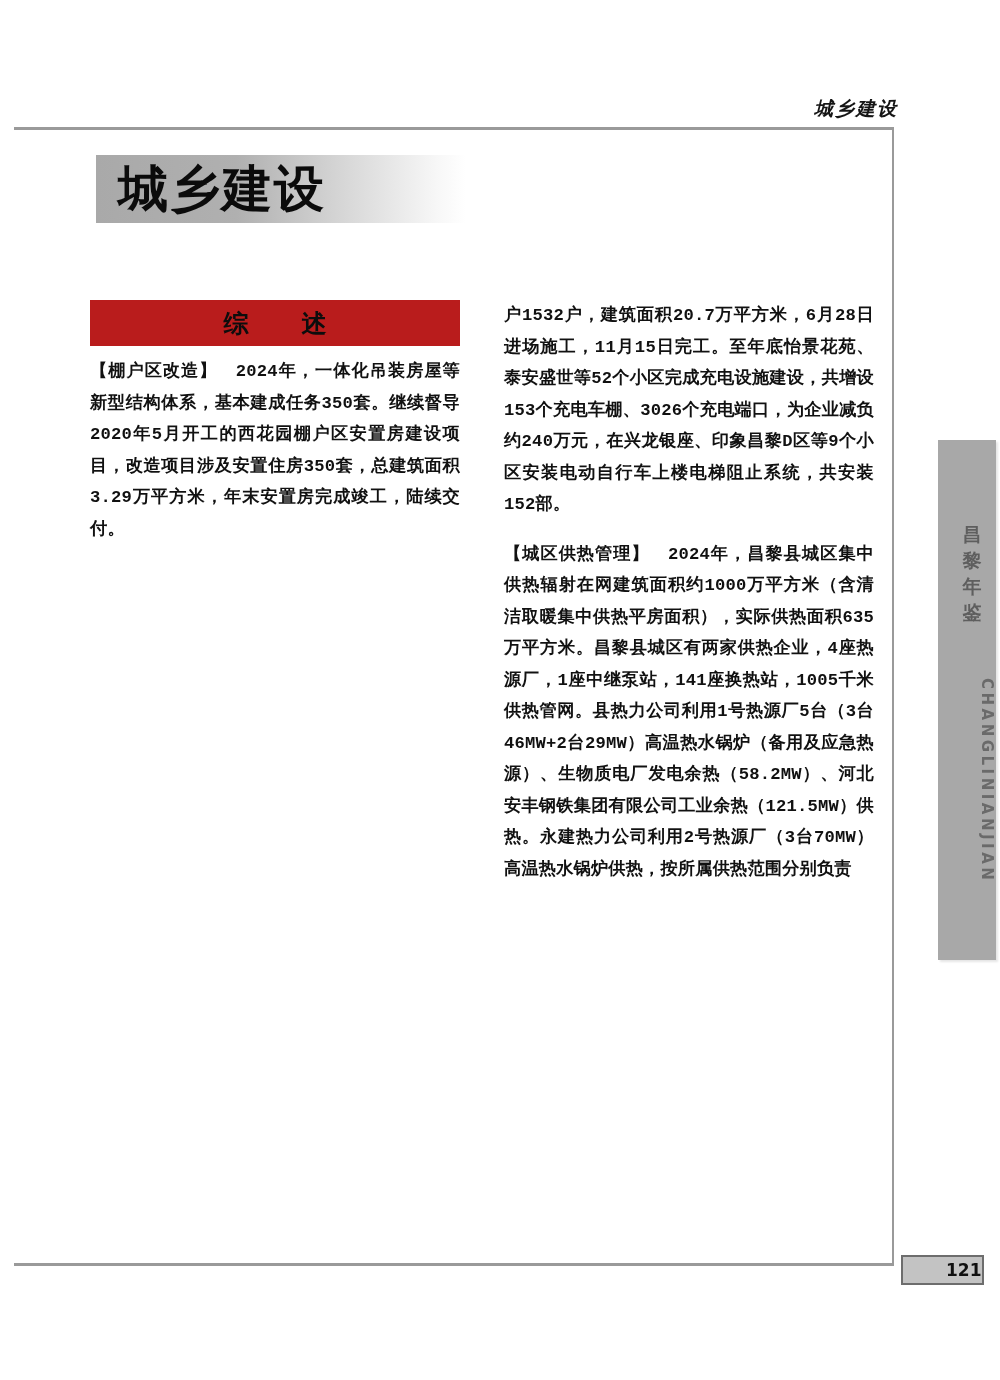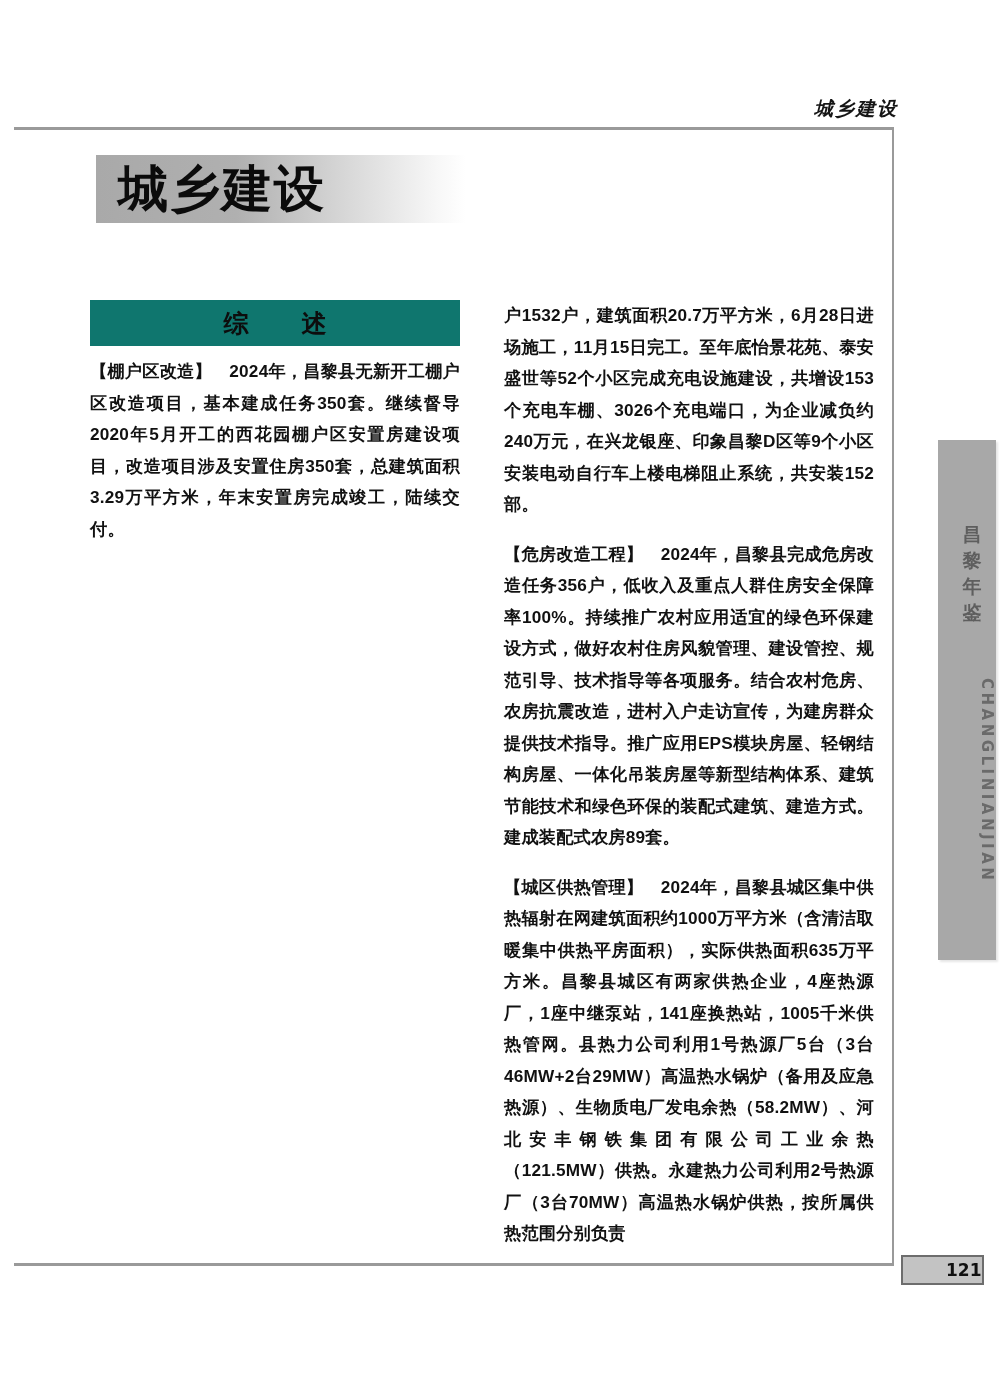--- a/index.html
+++ b/index.html
@@ -76,39 +76,39 @@
     position: absolute;
     top: 300px;
     width: 370px;
   }
   #col-left  { left: 90px; }
   #col-right { left: 504px; }
 
   .section-bar {
     width: 100%;
     height: 46px;
-    background: #0f766e;
+    background: #b91c1c;
     display: flex;
     align-items: center;
     justify-content: center;
     margin-bottom: 10px;
     box-sizing: border-box;
   }
   .section-bar .bar-title {
     font-family: "DejaVu Sans", "Liberation Sans", sans-serif;
     font-weight: 700;
     font-size: 25px;
     color: #0d0d0d;
     white-space: nowrap;
   }
   .section-bar.wide-space .bar-title { letter-spacing: 14px; text-indent: 14px; }
 
   p.body {
     margin: 0 0 18px 0;
-    font-family: Liberation Sans, sans-serif;
+    font-family: Liberation Mono, monospace;
     font-weight: 700;
     font-size: 17.2px;
     line-height: 31.5px;
     color: #111111;
     text-align: justify;
     text-justify: inter-ideograph;
     letter-spacing: 0.2px;
   }
   p.body.indent { text-indent: 2em; }
   .gap-after { margin-bottom: 26px; }
@@ -189,26 +189,25 @@
   <div id="chapter-banner">
     <div class="title">城乡建设</div>
   </div>
 
   <div class="column" id="col-left">
 
     <div class="section-bar wide-space">
       <span class="bar-title">综　述</span>
     </div>
 
-    <p class="body gap-after">【棚户区改造】　2024年，昌黎县无新开工棚户区改造项目，基本建成任务350套。继续督导2020年5月开工的西花园棚户区安置房建设项目，改造项目涉及安置住房350套，总建筑面积3.29万平方米，年末安置房完成竣工，陆续交付。</p>
+    <p class="body gap-after">【棚户区改造】　2024年，一体化吊装房屋等新型结构体系，基本建成任务350套。继续督导2020年5月开工的西花园棚户区安置房建设项目，改造项目涉及安置住房350套，总建筑面积3.29万平方米，年末安置房完成竣工，陆续交付。</p>
   </div>
 
   <div class="column" id="col-right">
     <p class="body gap-after">户1532户，建筑面积20.7万平方米，6月28日进场施工，11月15日完工。至年底怡景花苑、泰安盛世等52个小区完成充电设施建设，共增设153个充电车棚、3026个充电端口，为企业减负约240万元，在兴龙银座、印象昌黎D区等9个小区安装电动自行车上楼电梯阻止系统，共安装152部。</p>
-    <p class="body gap-after">【危房改造工程】　2024年，昌黎县完成危房改造任务356户，低收入及重点人群住房安全保障率100%。持续推广农村应用适宜的绿色环保建设方式，做好农村住房风貌管理、建设管控、规范引导、技术指导等各项服务。结合农村危房、农房抗震改造，进村入户走访宣传，为建房群众提供技术指导。推广应用EPS模块房屋、轻钢结构房屋、一体化吊装房屋等新型结构体系、建筑节能技术和绿色环保的装配式建筑、建造方式。建成装配式农房89套。</p>
     <p class="body">【城区供热管理】　2024年，昌黎县城区集中供热辐射在网建筑面积约1000万平方米（含清洁取暖集中供热平房面积），实际供热面积635万平方米。昌黎县城区有两家供热企业，4座热源厂，1座中继泵站，141座换热站，1005千米供热管网。县热力公司利用1号热源厂5台（3台46MW+2台29MW）高温热水锅炉（备用及应急热源）、生物质电厂发电余热（58.2MW）、河北安丰钢铁集团有限公司工业余热（121.5MW）供热。永建热力公司利用2号热源厂（3台70MW）高温热水锅炉供热，按所属供热范围分别负责</p>
   </div>
 
   <div id="side-tab">
     <div class="tab-cn">昌黎年鉴</div>
     <div class="tab-en">CHANGLINIANJIAN</div>
   </div>
 
   <div id="page-number">121</div>
 

